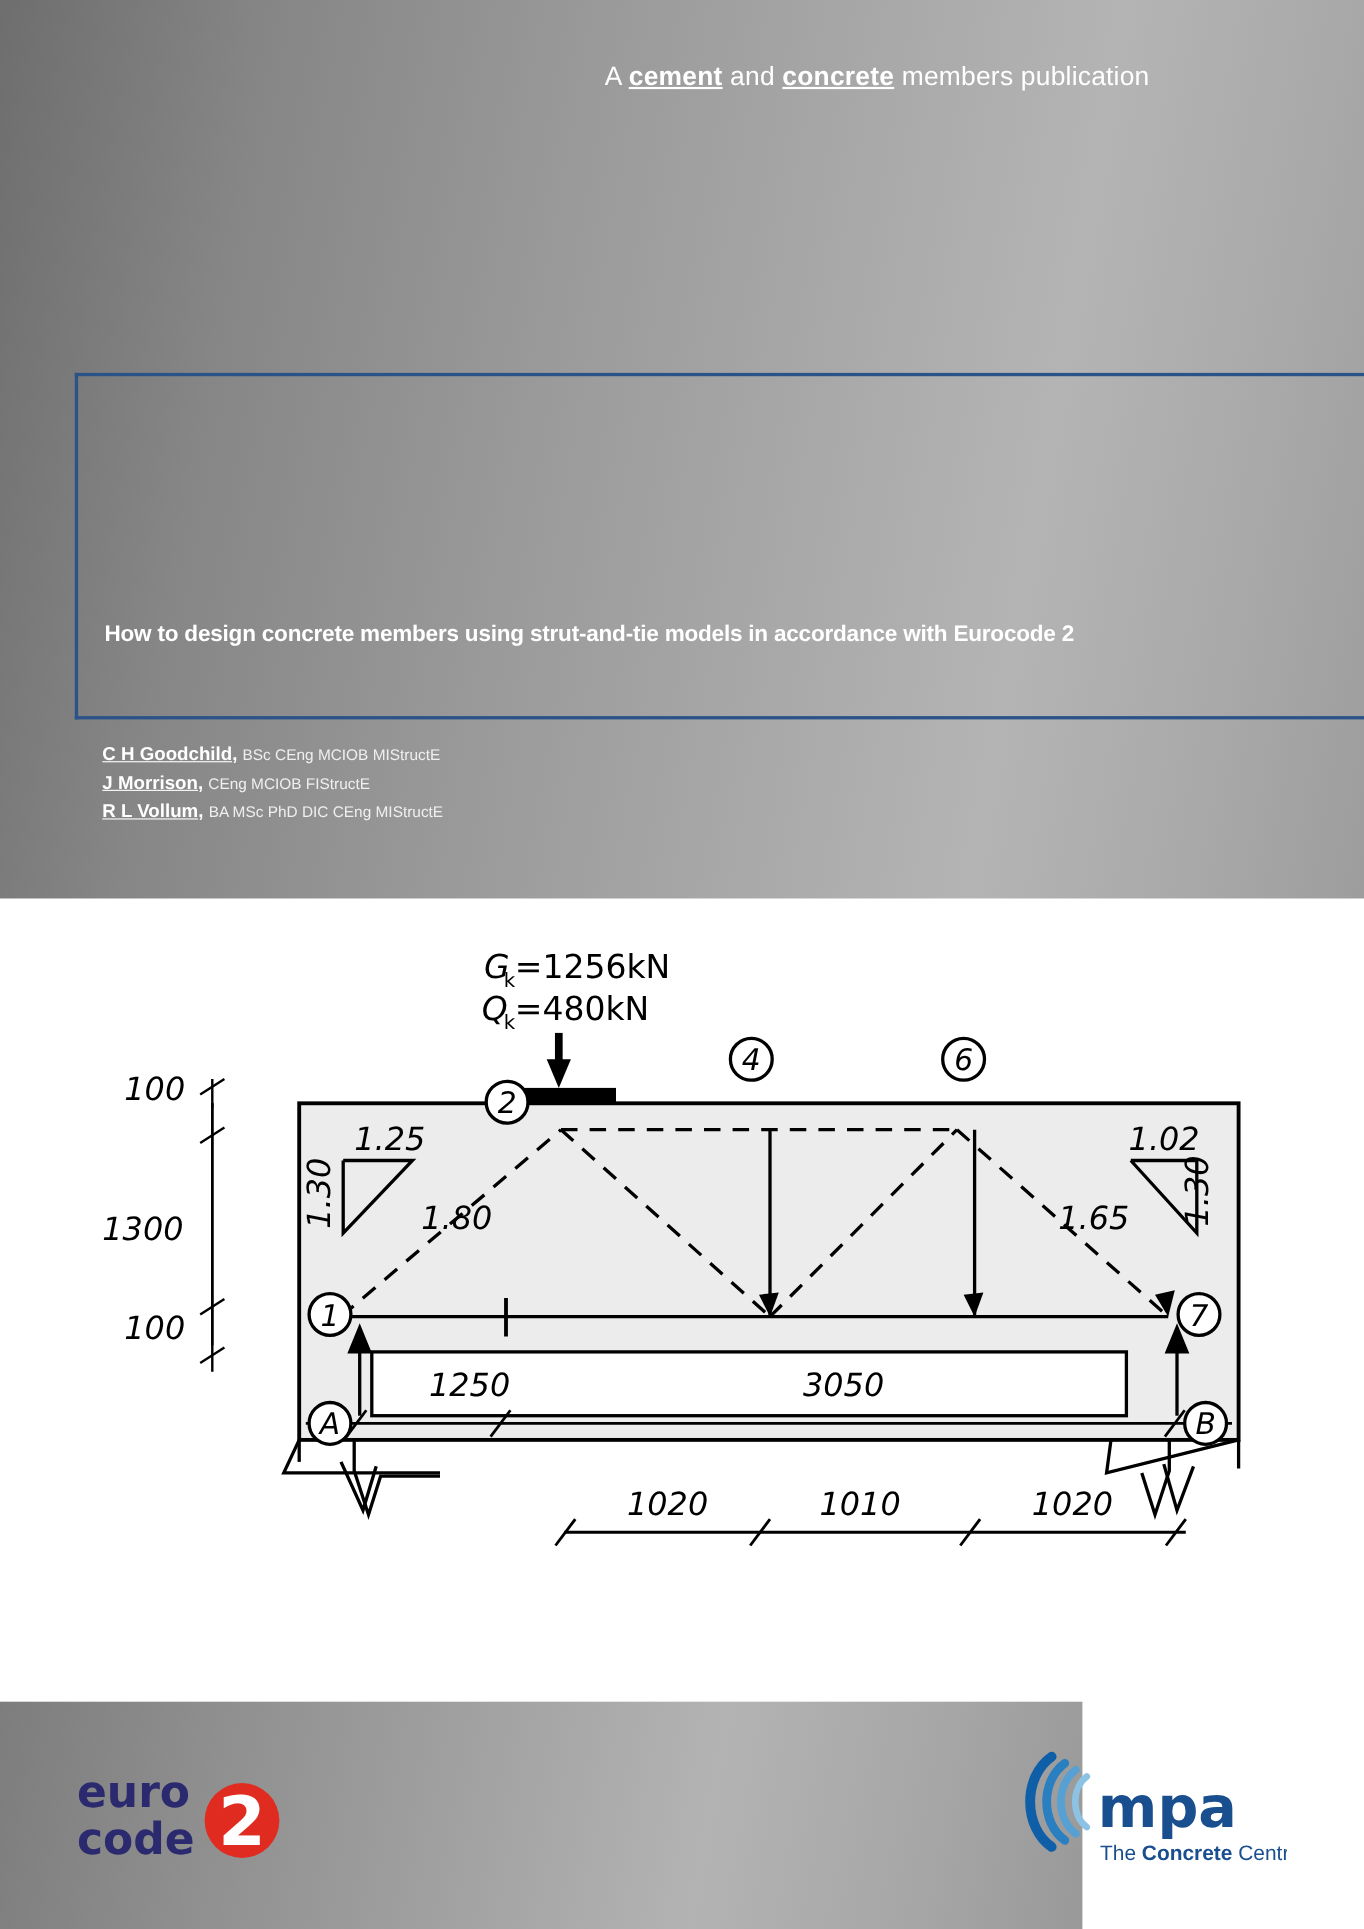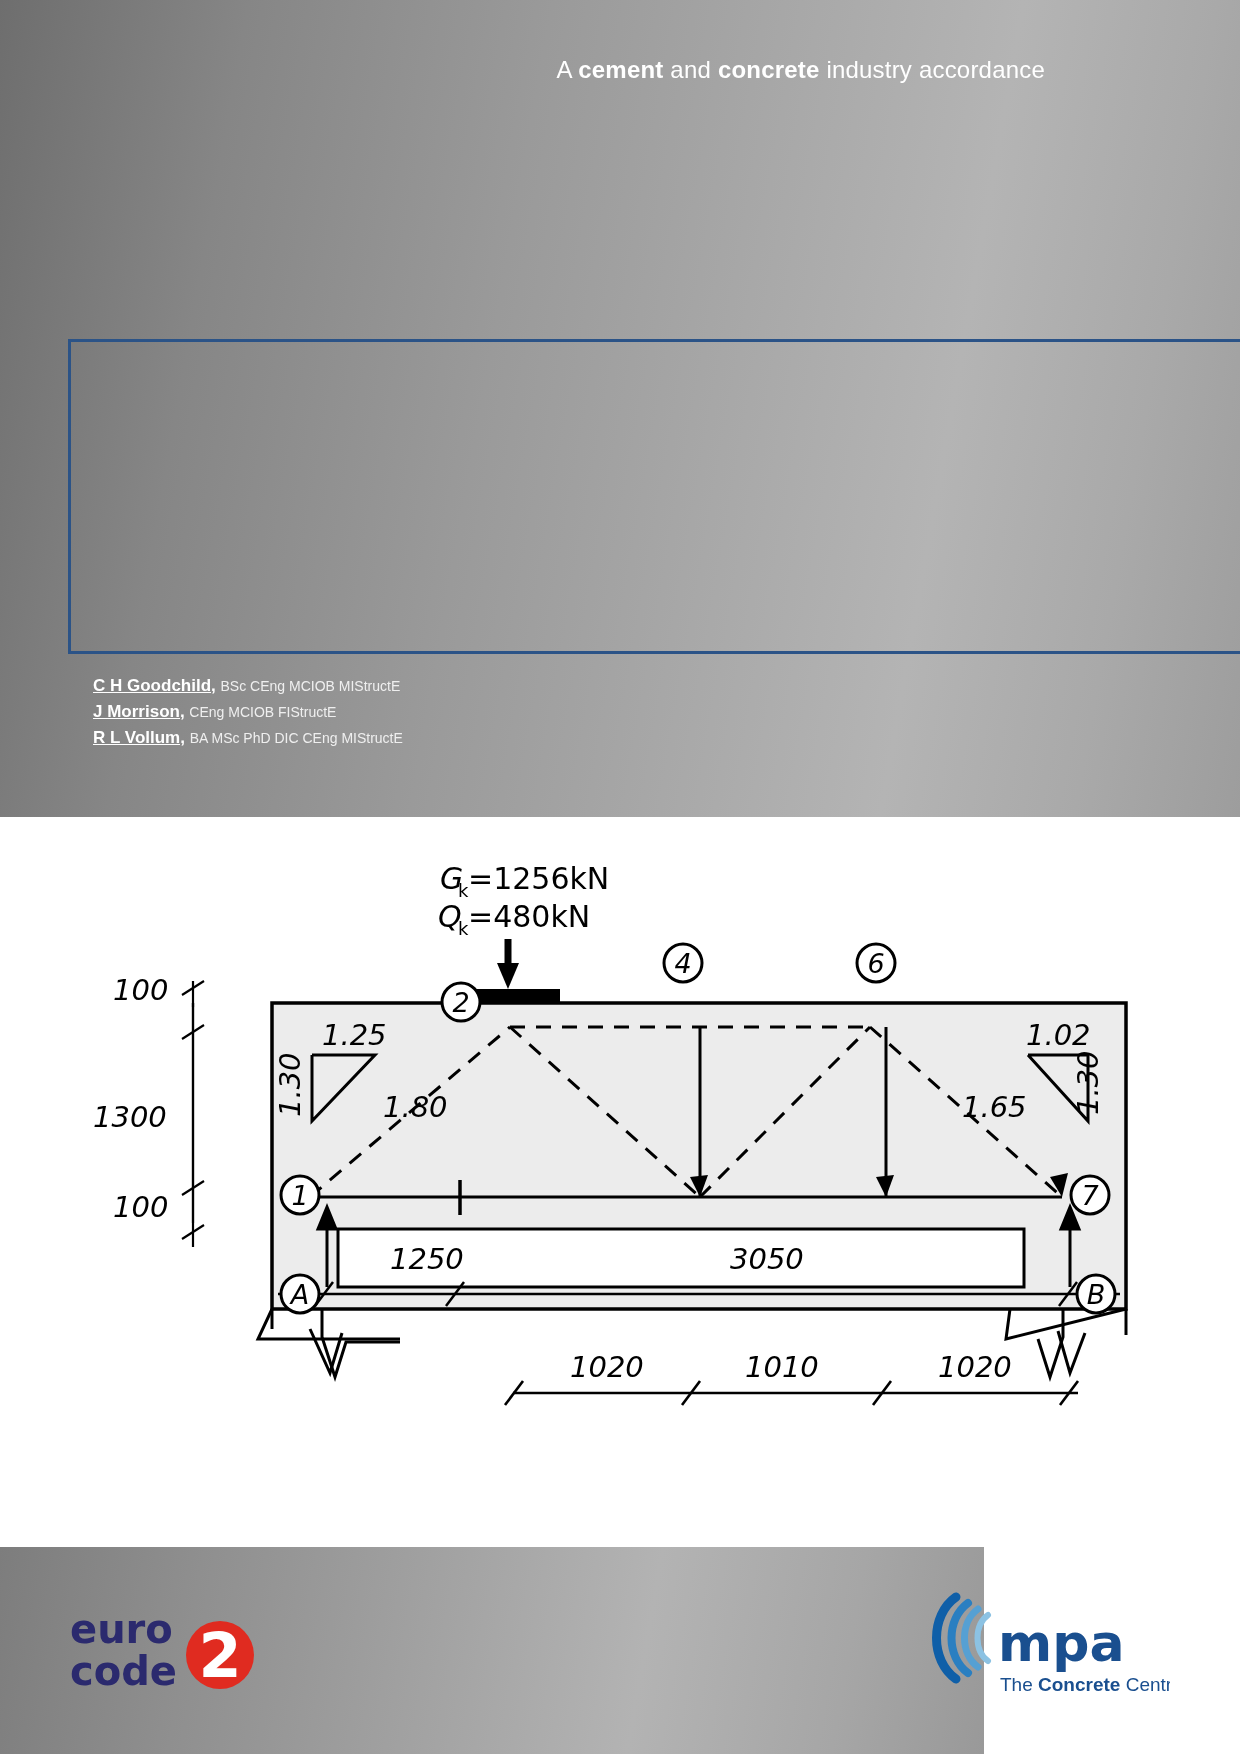--- a/index.html
+++ b/index.html
@@ -7,21 +7,21 @@
 
   
   .header-band{
     position:absolute;left:0;top:0;width:1240px;height:817px;
     background:linear-gradient(100deg,#6e6e6e 0%,#868686 18%,#9a9a9a 40%,#a8a8a8 58%,#b4b4b4 74%,#a9a9a9 88%,#9d9d9d 100%);
   }
   .pub-line{
     position:absolute;right:195px;top:56px;
     font-size:24px;color:#ffffff;letter-spacing:.2px;white-space:nowrap;
   }
-  .pub-line b{font-weight:700;}
+  .pub-line b{font-weight:700;text-decoration:underline;}
 
   
   .title-box{
     position:absolute;left:68px;top:339px;width:1240px;height:315px;
     border:3px solid #2b5387;border-right:none;
     box-sizing:border-box;
   }
   .main-title{
     position:absolute;left:98px;top:400px;
     font-size:92px;font-weight:300;color:#ffffff;letter-spacing:-1px;
@@ -48,26 +48,27 @@
     background:linear-gradient(100deg,#7d7d7d 0%,#8f8f8f 20%,#a3a3a3 45%,#b3b3b3 65%,#a6a6a6 85%,#999999 100%);
   }
   .eurocode-logo{position:absolute;left:70px;top:58px;}
   .mpa-logo{position:absolute;left:910px;top:40px;}
 </style>
 </head>
 <body>
 
 <div class="header-band">
   <div class="pub-line">
-    <span>A </span><b>cement</b><span> and </span><b>concrete</b><span> industry accordance</span>
+    <span>A </span><b>cement</b><span> and </span><b>concrete</b><span> members publication</span>
   </div>
 
   <div class="title-box"></div>
 
 
+  <div class="subtitle">How to design concrete members using strut-and-tie models in accordance with Eurocode 2</div>
 
   <div class="authors">
     <div class="author-row">
       <span class="nm">C H Goodchild,</span>
       <span class="cr">BSc CEng MCIOB MIStructE</span>
     </div>
     <div class="author-row">
       <span class="nm">J Morrison,</span>
       <span class="cr">CEng MCIOB FIStructE</span>
     </div>

